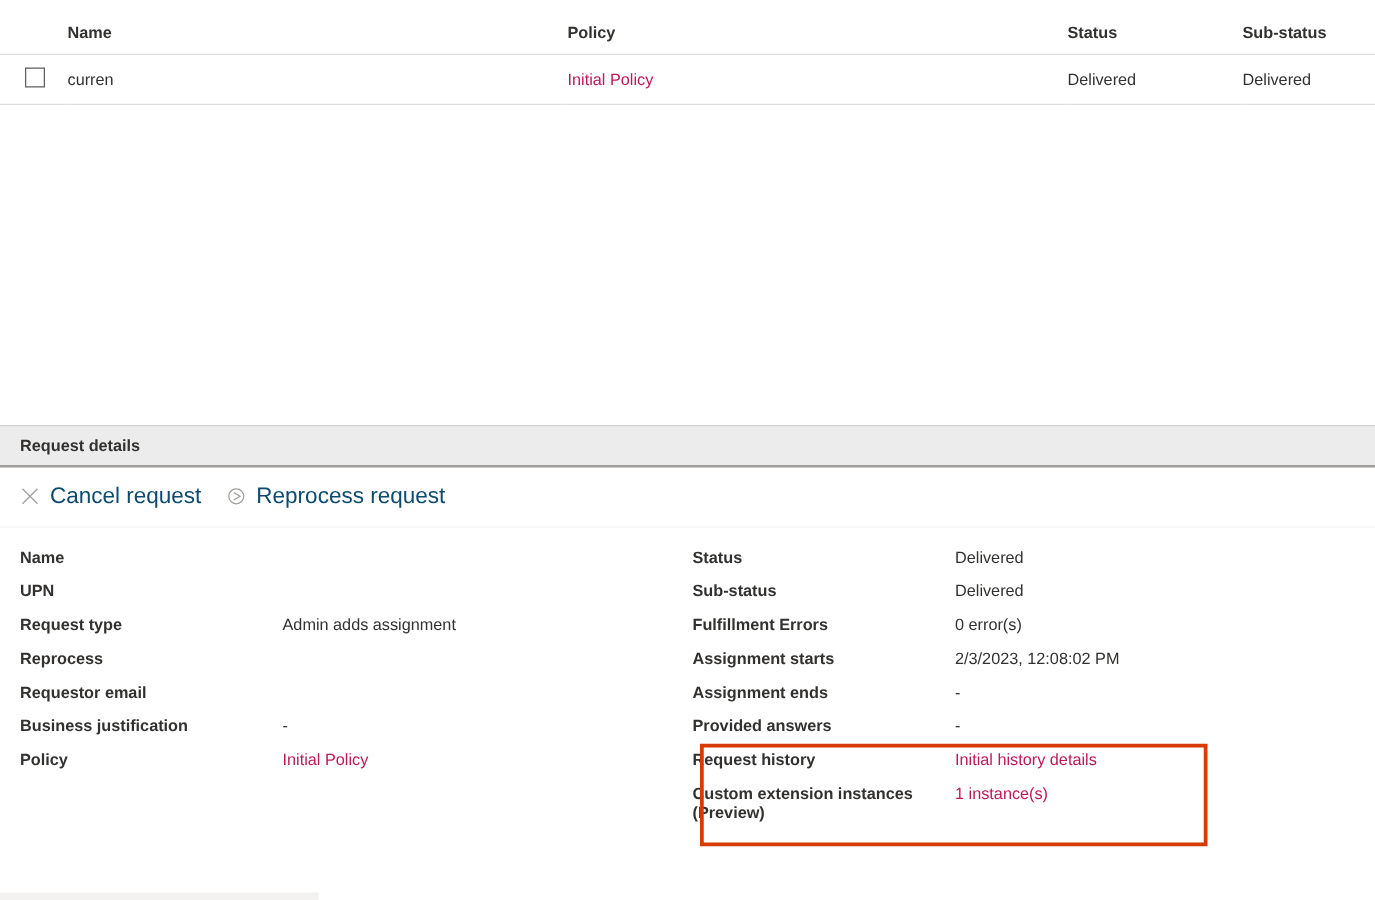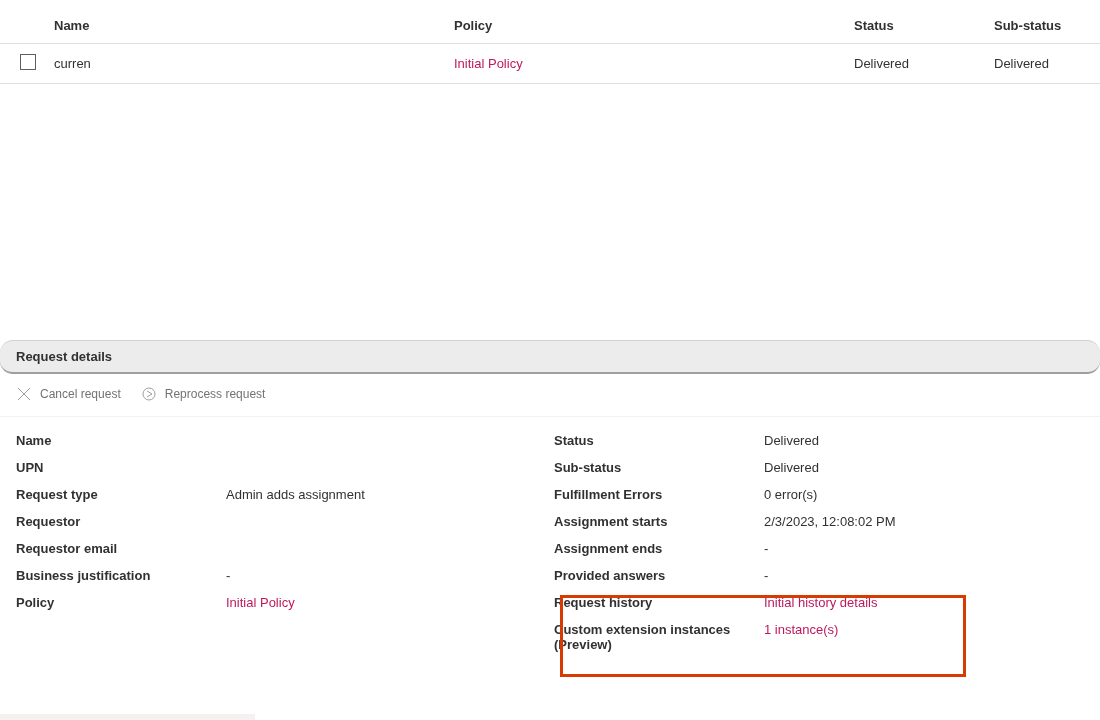--- a/index.html
+++ b/index.html
@@ -64,36 +64,35 @@
     right: 0;
     bottom: 0;
   }
   .details-header {
     background: #ececec;
     border-top: 1px solid #d2d0ce;
     border-bottom: 2px solid #a19f9d;
     padding: 8px 16px;
     font-weight: 600;
     font-size: 13px;
-    border-radius: 13px;
   }
   .command-bar {
     display: flex;
     align-items: center;
     gap: 20px;
     padding: 12px 16px 14px 16px;
     border-bottom: 1px solid #f3f2f1;
   }
   .cmd {
     display: inline-flex;
     align-items: center;
     gap: 8px;
-    color: #737373;
+    color: #0c4a6e;
     cursor: default;
-    font-size: 12px;
+    font-size: 18px;
   }
   .cmd .icon {
     display: inline-flex;
     align-items: center;
     justify-content: center;
     width: 16px;
     height: 16px;
   }
 
   .details-body {
@@ -201,21 +200,21 @@
       </div>
       <div class="row">
         <div class="label">UPN</div>
         <div class="value"></div>
       </div>
       <div class="row">
         <div class="label">Request type</div>
         <div class="value">Admin adds assignment</div>
       </div>
       <div class="row">
-        <div class="label">Requestor</div>
+        <div class="label">Reprocess</div>
         <div class="value"></div>
       </div>
       <div class="row">
         <div class="label">Requestor email</div>
         <div class="value"></div>
       </div>
       <div class="row">
         <div class="label">Business justification</div>
         <div class="value">-</div>
       </div>

